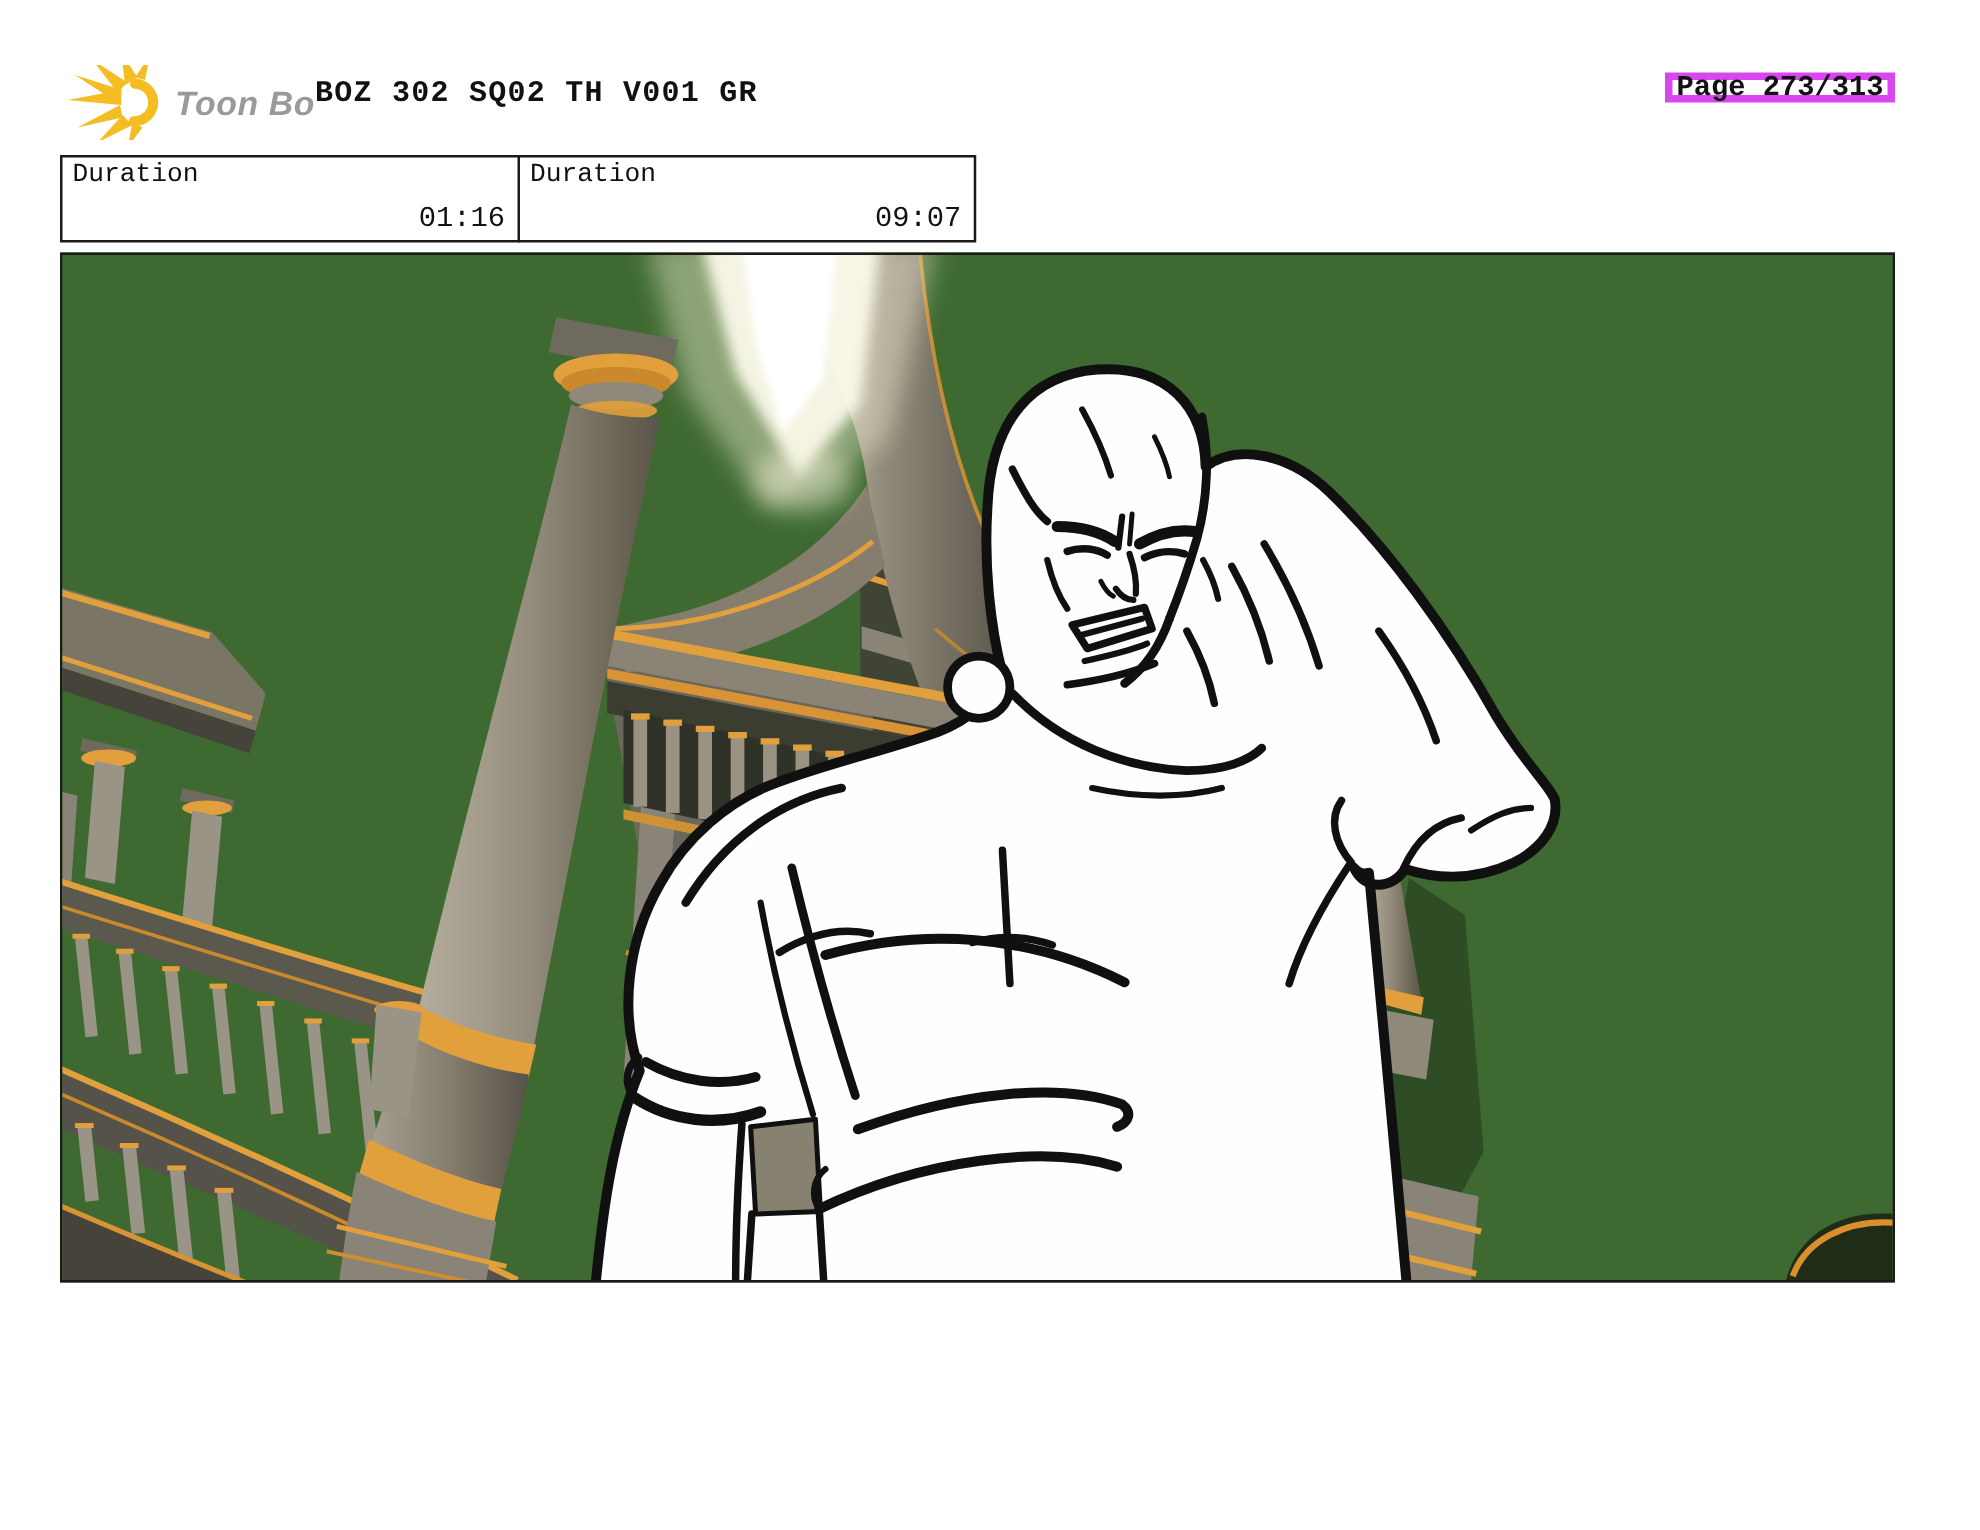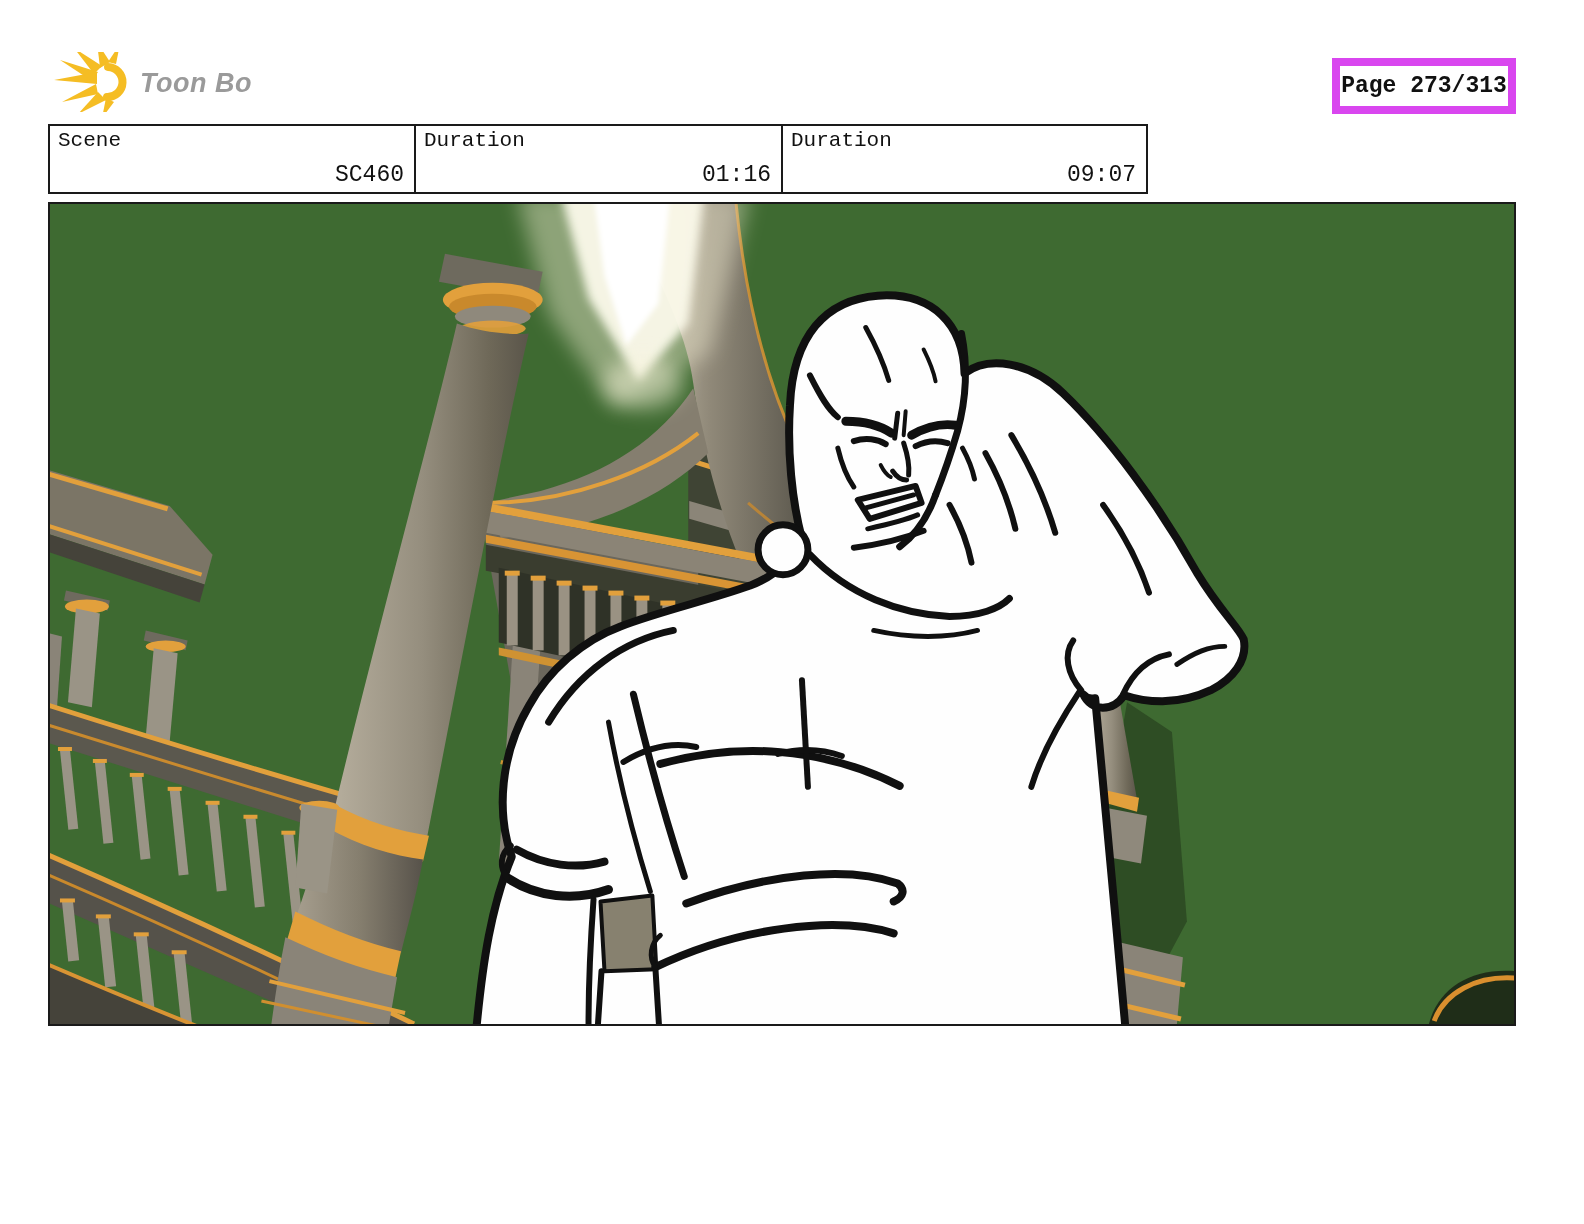--- a/index.html
+++ b/index.html
@@ -1,21 +1,21 @@
 <!DOCTYPE html>
 <html><head>
 <meta charset="utf-8">
 <style>
   html,body{margin:0;padding:0;background:#e8e8e8;}
   #page{position:relative;width:1584px;height:1224px;background:#ffffff;overflow:hidden;
         font-family:"Liberation Mono",monospace;color:#111;}
   
   #logo{position:absolute;left:52px;top:52px;width:200px;height:60px;}
   #doc-title{position:absolute;left:252px;top:62px;font-size:24px;font-weight:bold;letter-spacing:1px;white-space:pre;}
-  #page-box{position:absolute;left:1332px;top:58px;width:184px;height:56px;border:8px solid #d946ef;
+  #page-box{position:absolute;left:1332px;top:58px;width:184px;height:24px;border:6px solid #d946ef;
             display:flex;align-items:center;justify-content:center;font-size:23px;font-weight:bold;box-sizing:border-box;}
   
   #info-table{position:absolute;left:48px;top:124px;width:1468px;height:70px;display:flex;box-sizing:border-box;}
   .cell{position:relative;border:2px solid #1a1a1a;border-left-width:1px;box-sizing:border-box;height:70px;}
   .cell:first-child{border-left-width:2px;}
   .cell+.cell{margin-left:-1px;}
   .c0{width:368px}.c1{width:368px}.c2{width:369px}.c3{width:366px}
   .cell .lbl{position:absolute;left:8px;top:3px;font-size:21px;}
   .cell .val{position:absolute;right:10px;bottom:4px;font-size:23px;}
   
@@ -38,28 +38,25 @@
         <polygon points="10,50 44,32 46,42"></polygon>
         <polygon points="26,62 46,40 54,48"></polygon>
         <polygon points="50,66 54,46 62,50"></polygon>
         <circle cx="62" cy="30" r="11" fill="#ffffff"></circle>
         <path d="M 56 15 A 15 15 0 1 1 55 45" fill="none" stroke="#f5bd24" stroke-width="8" stroke-linecap="round"></path>
       </g>
       <text x="88" y="40" font-family="Liberation Sans, sans-serif" font-size="27" font-style="italic" font-weight="bold" fill="#9a9a9a" letter-spacing="0.5">Toon Boom</text>
     </svg>
   </div>
 
+  <div id="doc-title">BOZ 302 SQ02 TH V001 GR</div>
 
   <div id="page-box">Page 273/313</div>
 
   <div id="info-table">
-    <div class="cell c0">
-      <span class="lbl">Scene</span>
-      <span class="val">SC460</span>
-    </div>
     <div class="cell c1">
       <span class="lbl">Duration</span>
       <span class="val">01:16</span>
     </div>
     <div class="cell c3">
       <span class="lbl">Duration</span>
       <span class="val">09:07</span>
     </div>
   </div>
 

